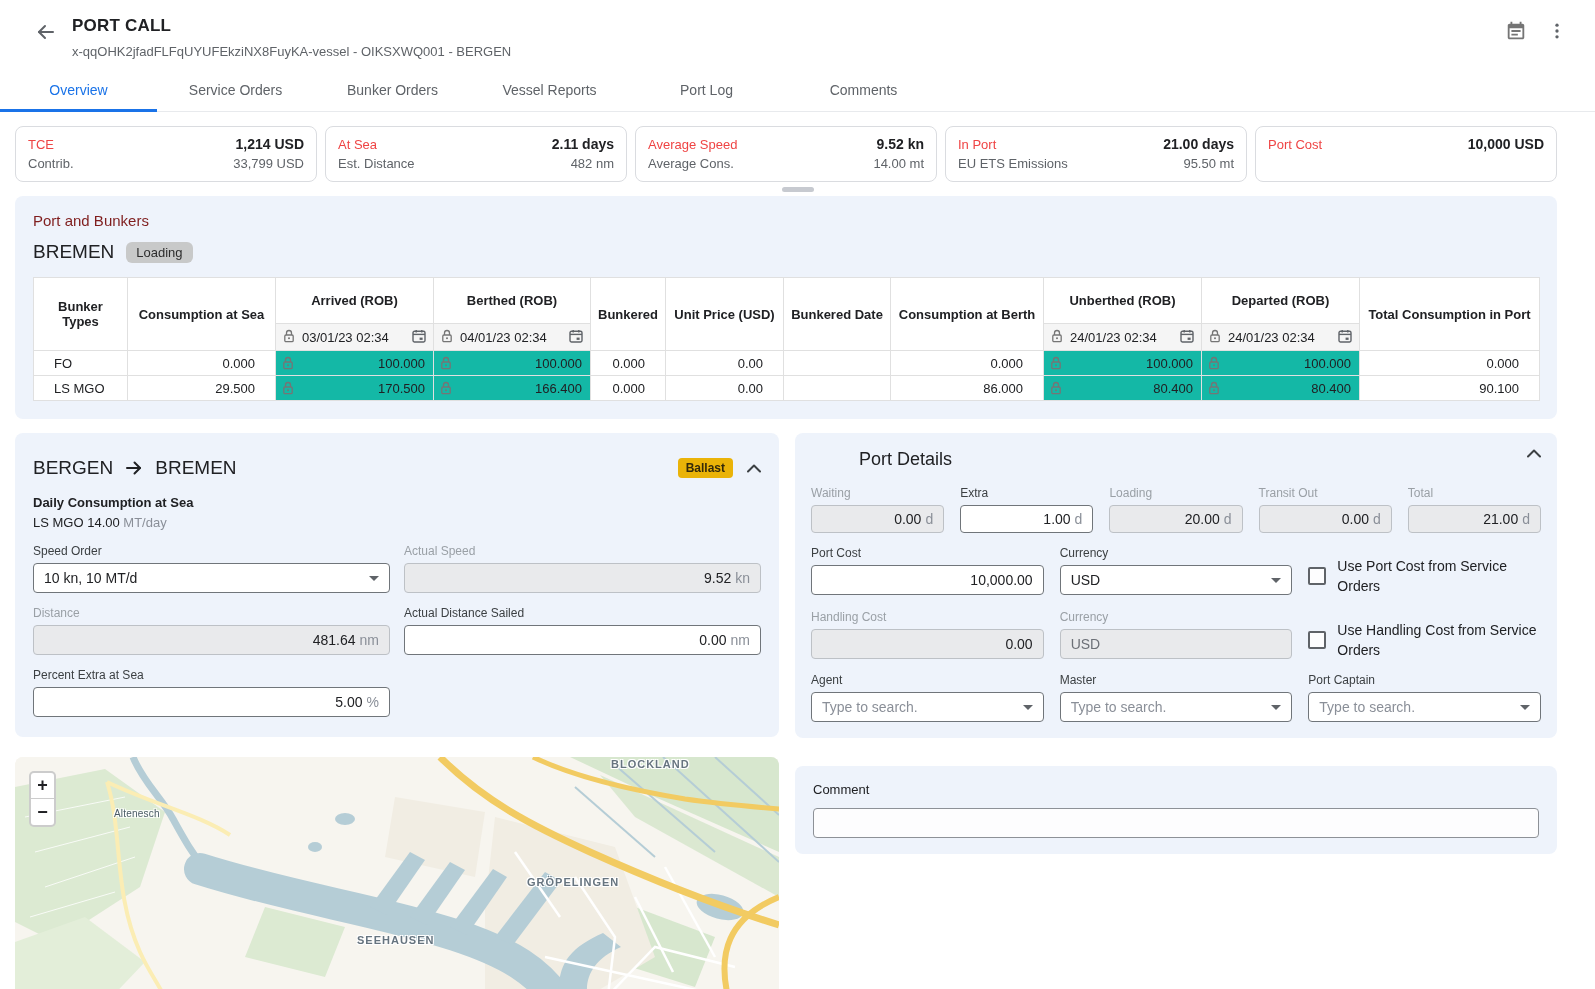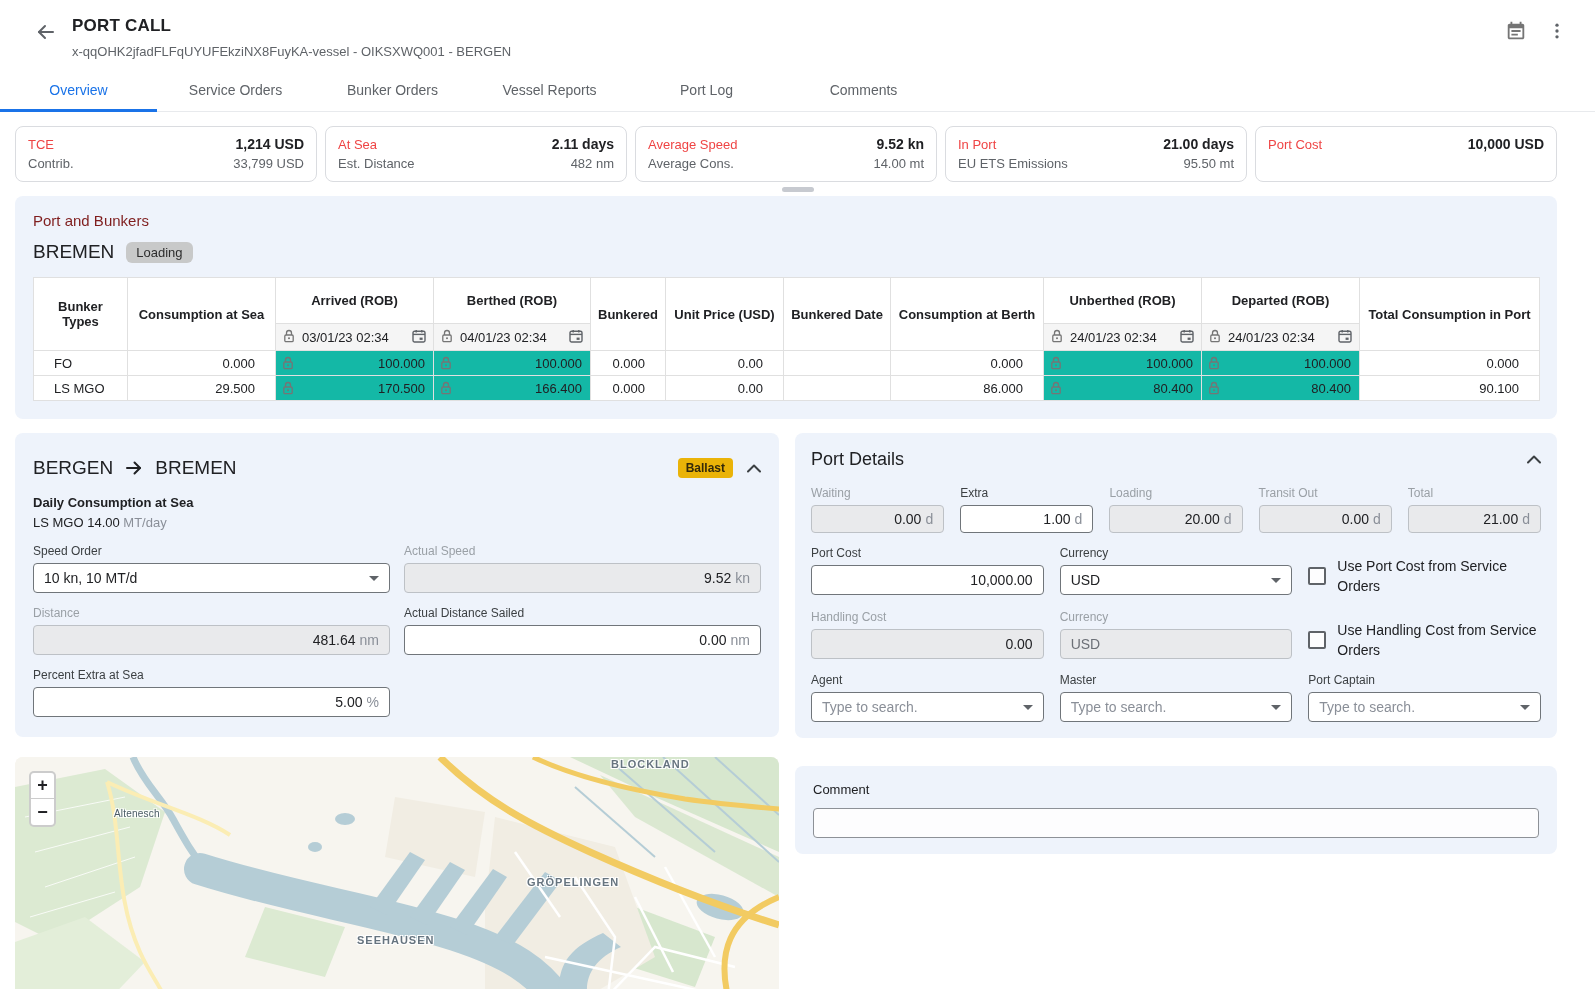--- a/index.html
+++ b/index.html
@@ -80,21 +80,21 @@
   .map { position:relative; width:764px; height:247px; margin-top:20px; border-radius:8px; overflow:hidden; background:#f7f5ef; cursor:grab; }
   .map svg.basemap { position:absolute; inset:0; }
   .map-label { position:absolute; color:#66747f; font-weight:700; letter-spacing:1px; font-size:11px;
     text-shadow:-1px -1px 0 #fff,1px -1px 0 #fff,-1px 1px 0 #fff,1px 1px 0 #fff; }
   .map-label.town { font-weight:400; font-size:10px; letter-spacing:.2px; color:#4a5a66; }
   .zoomctl { position:absolute; top:14px; left:14px; width:27px; background:#fff; border:2px solid rgba(0,0,0,.2); border-radius:5px; overflow:hidden; }
   .zoombtn { height:26px; display:flex; align-items:center; justify-content:center; font-size:18px; font-weight:700; cursor:pointer; color:#202124; }
   .zoombtn:first-child { border-bottom:1px solid #ccc; }
   
   .pd-panel { padding:16px; }
-  .pd-head { display:flex; align-items:center; justify-content:space-between; }
+  .pd-head { display:flex; justify-content:space-between;margin-left:48px; }
   .pd-title { font-size:18px; font-weight:500; }
   .dur-grid { display:grid; grid-template-columns:repeat(5,1fr); column-gap:16px; margin-top:16px; }
   .dur-grid .input { height:28px; }
   .grid3 { display:grid; grid-template-columns:repeat(3,1fr); column-gap:16px; margin-top:13px; }
   .chkline { display:flex; align-items:center; gap:11px; padding-top:10px; cursor:pointer; }
   .chkbox { width:18px; height:18px; border:2px solid #5f6368; border-radius:2px; flex:none; background:#fdfdfe; }
   .chklabel { font-size:14px; color:#202124; line-height:1.45; }
   
   .comment-panel { margin-top:28px; padding:16px 18px; }
   .comment-input { width:100%; height:30px; margin-top:6px; border:1px solid #8d9197; border-radius:4px; background:#fdfdfe; padding:0 10px; font-size:14px; font-family:"Liberation Sans",sans-serif; }

